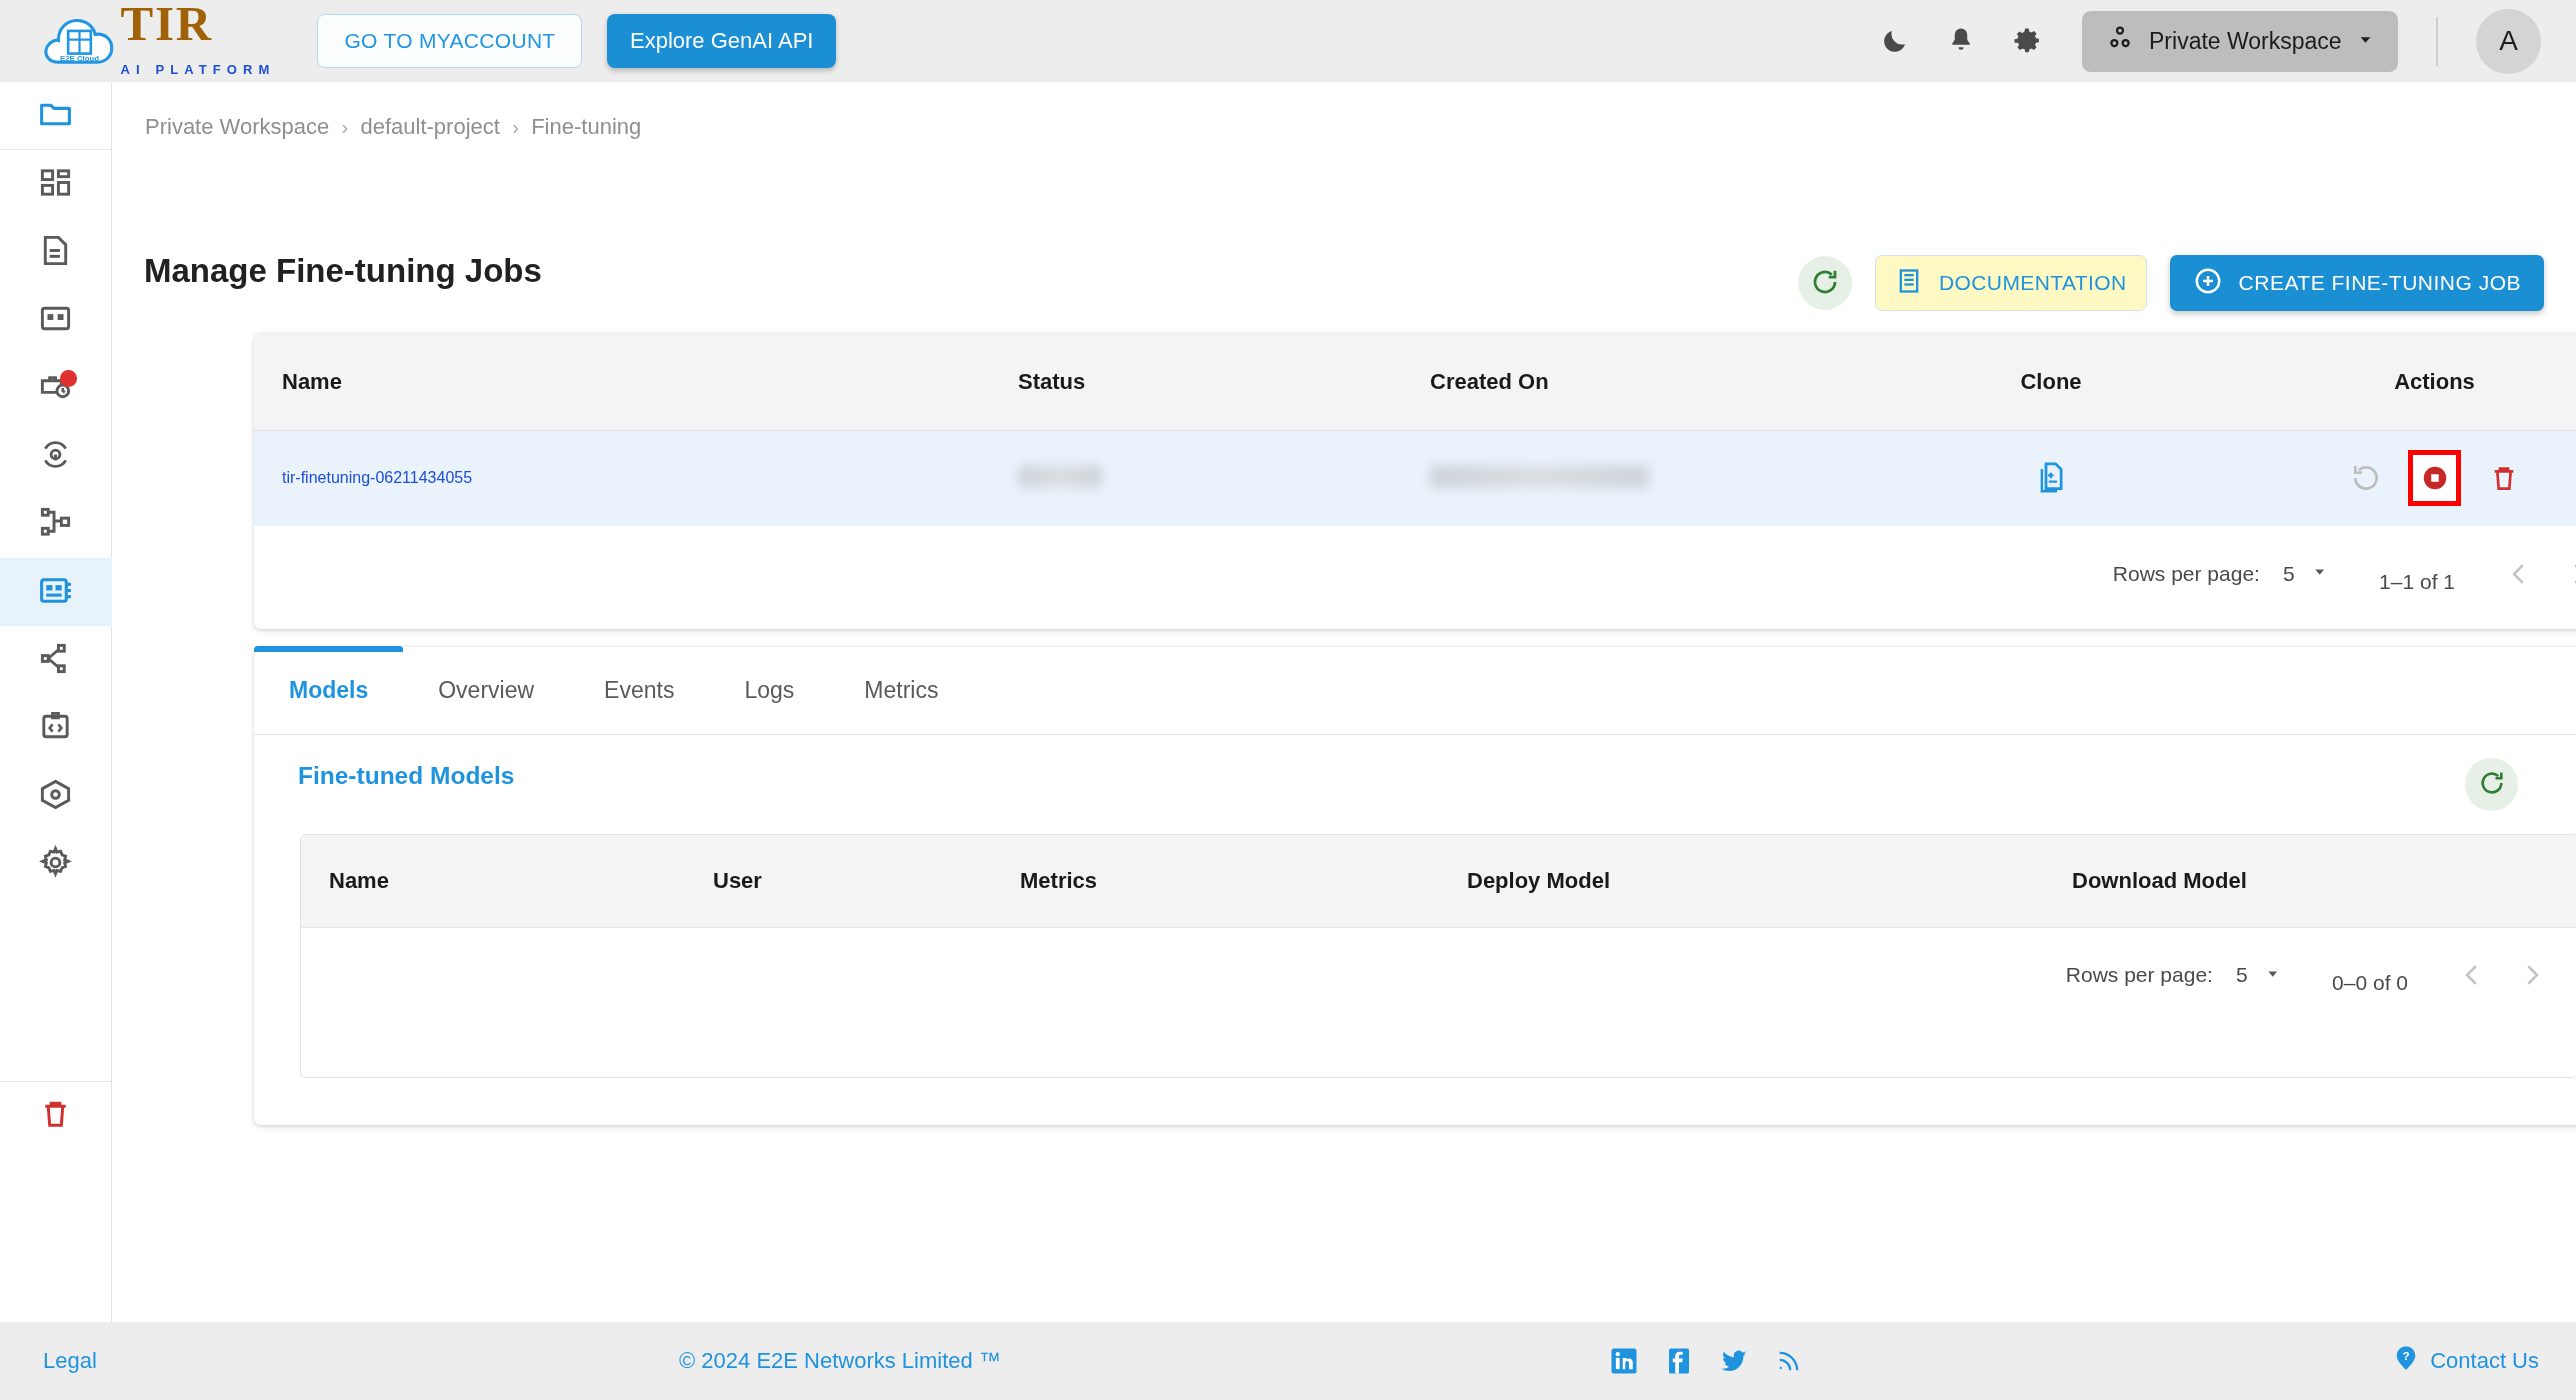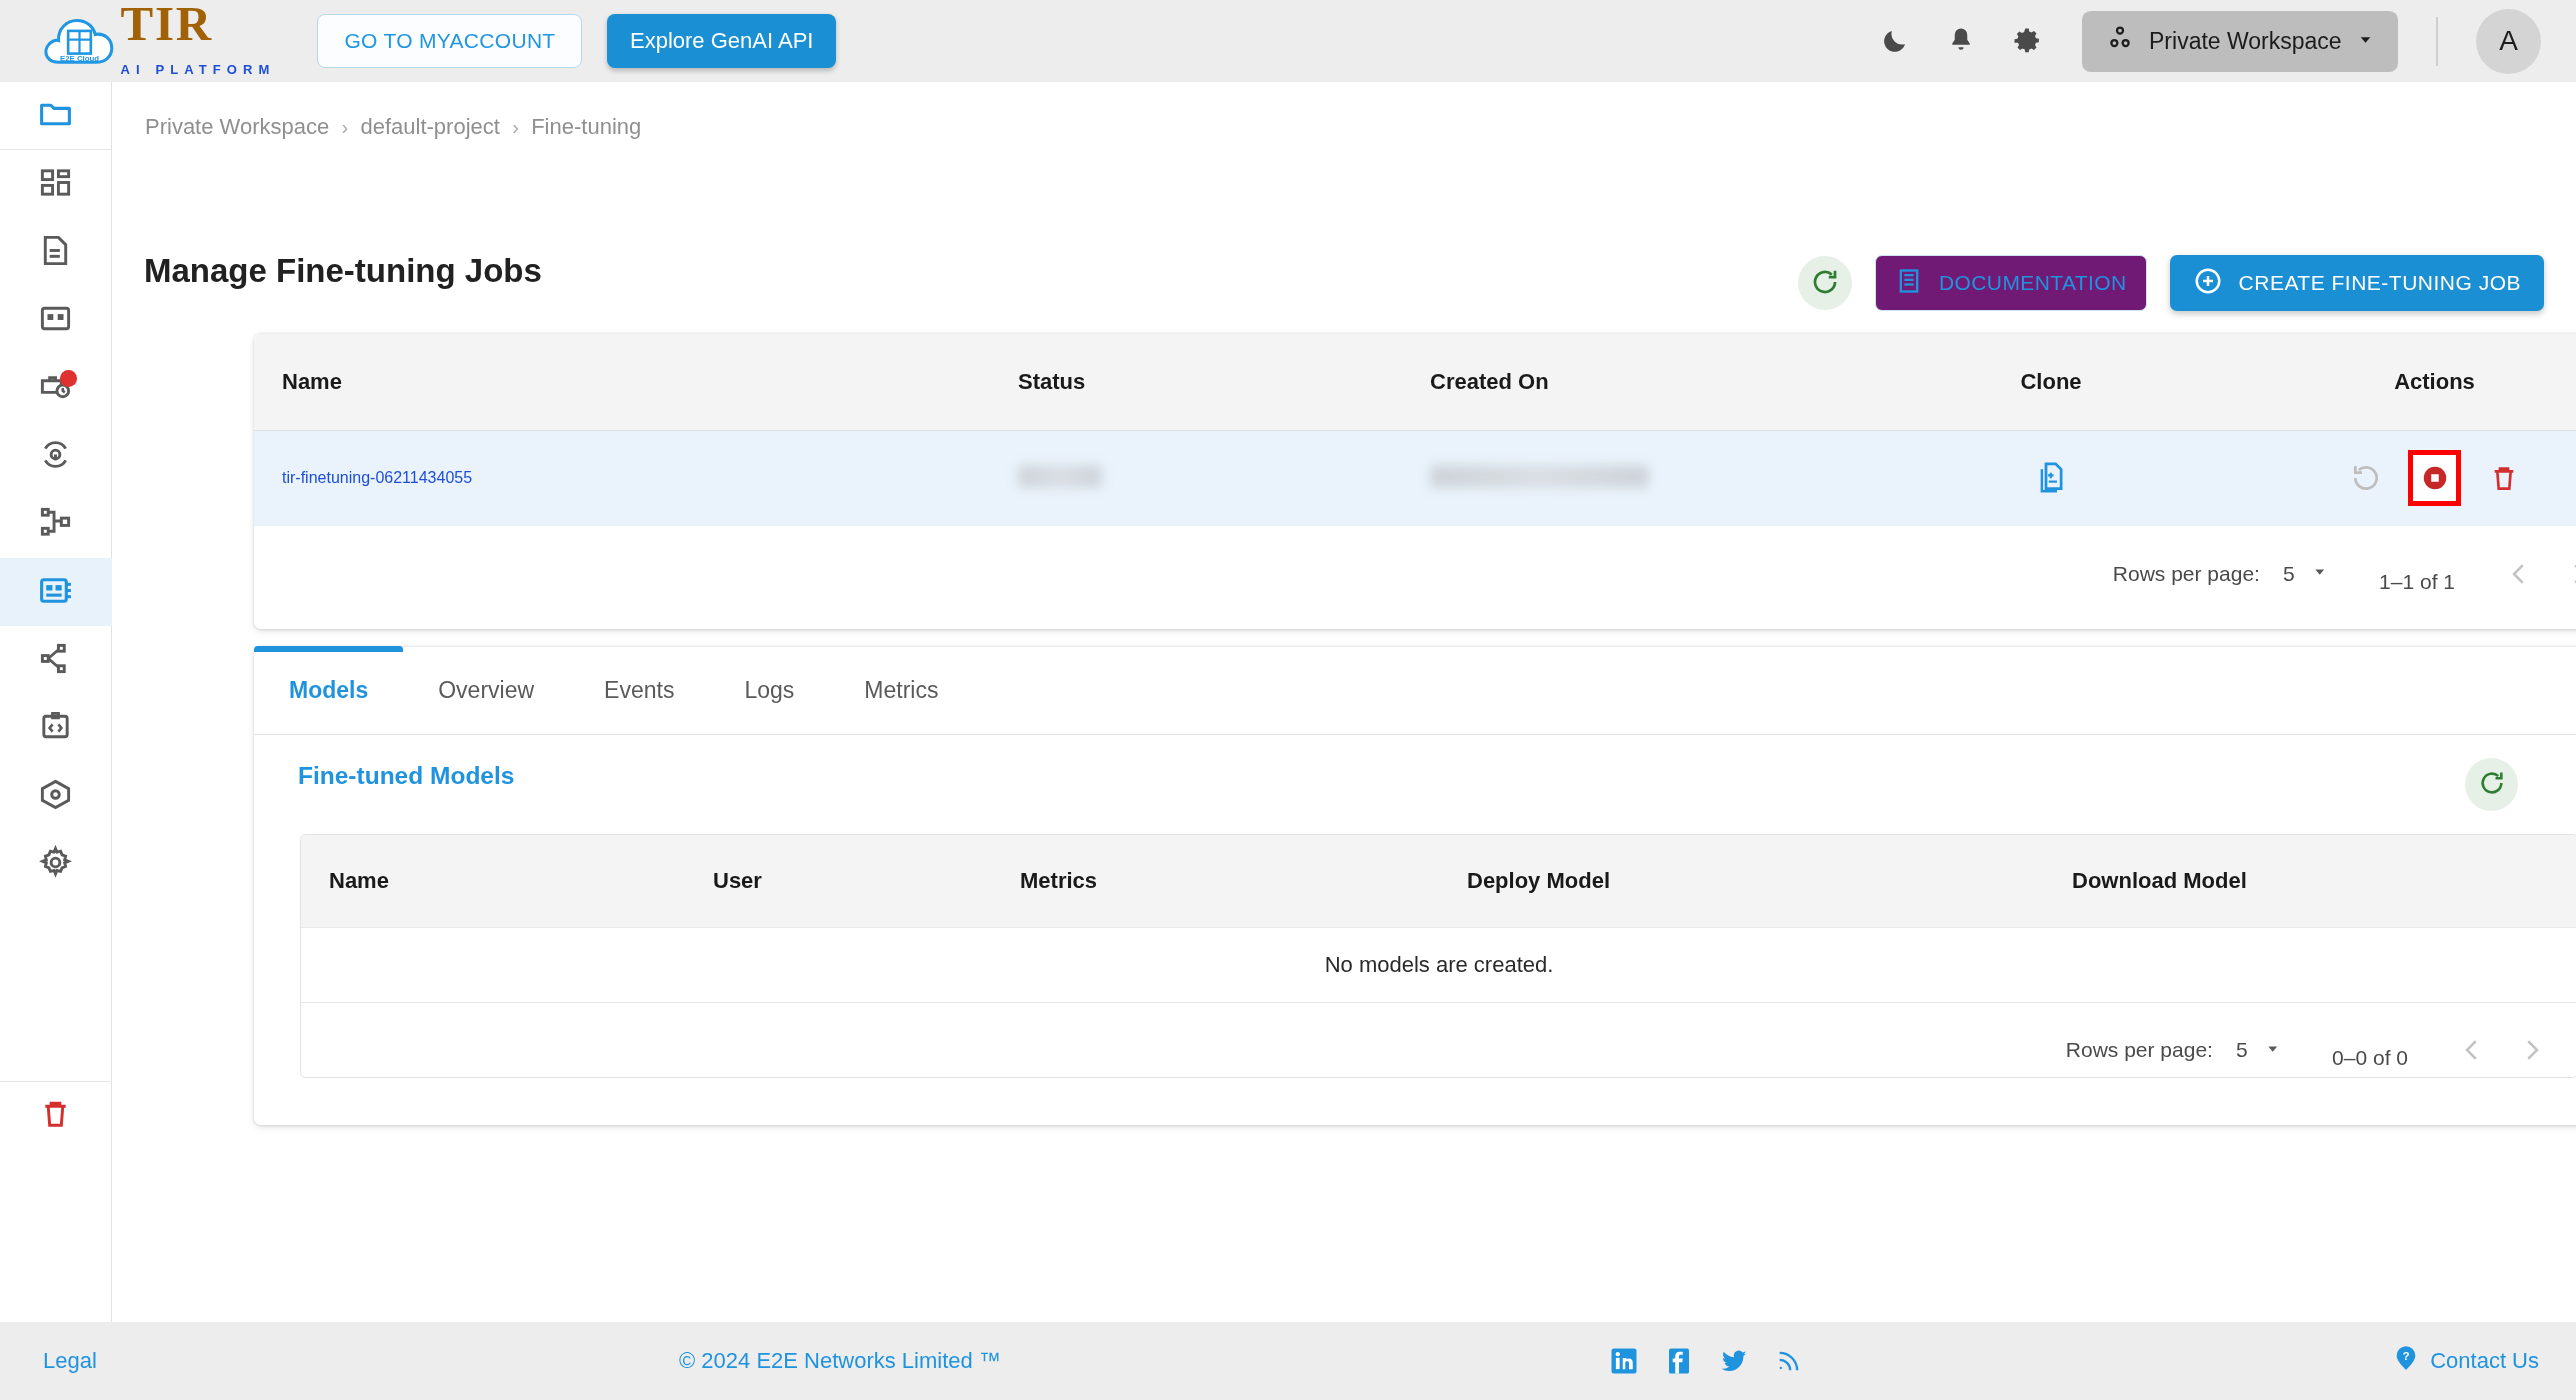--- a/index.html
+++ b/index.html
@@ -115,21 +115,21 @@
     display: flex; align-items: center; gap: 23px;
   }
   .circle-refresh {
     width: 54px; height: 54px; border-radius: 50%;
     background: #e7f0e6;
     display: flex; align-items: center; justify-content: center; cursor: pointer;
   }
   .btn-doc {
     height: 56px; padding: 0 19px;
     border: 1.3px solid #cfe4f3; border-radius: 7px;
-    background: #701a75; color: #1f93de;
+    background: #fef9c3; color: #1f93de;
     font-size: 21px; letter-spacing: 0.4px;
     display: flex; align-items: center; gap: 16px; cursor: pointer;
   }
   .btn-create {
     height: 56px; padding: 0 23px;
     border: none; border-radius: 7px;
     background: #1a8fd4; color: #fff;
     font-size: 21px; letter-spacing: 0.5px;
     display: flex; align-items: center; gap: 16px; cursor: pointer;
     box-shadow: 0 2.6px 6.1px rgba(0,0,0,.22);
@@ -604,21 +604,20 @@
   </div>
 
   <div id="models-table">
     <div class="m-head">
       <div style="width:412px;padding-left:28px">Name</div>
       <div style="width:307px">User</div>
       <div style="width:447px">Metrics</div>
       <div style="width:605px">Deploy Model</div>
       <div style="width:456px">Download Model</div>
     </div>
-    <div class="m-empty">No models are created.</div>
     <div class="pager m-pager">
       <span class="pager-label">Rows per page:</span>
       <span class="pager-select">
         <span>5</span>
         <span>
           <svg width="17.5" height="17.5" viewBox="0 0 24 24">
               <path d="M6 9l6 7 6-7Z" fill="#5a5a5a"></path>
             </svg>
         </span>
       </span>

